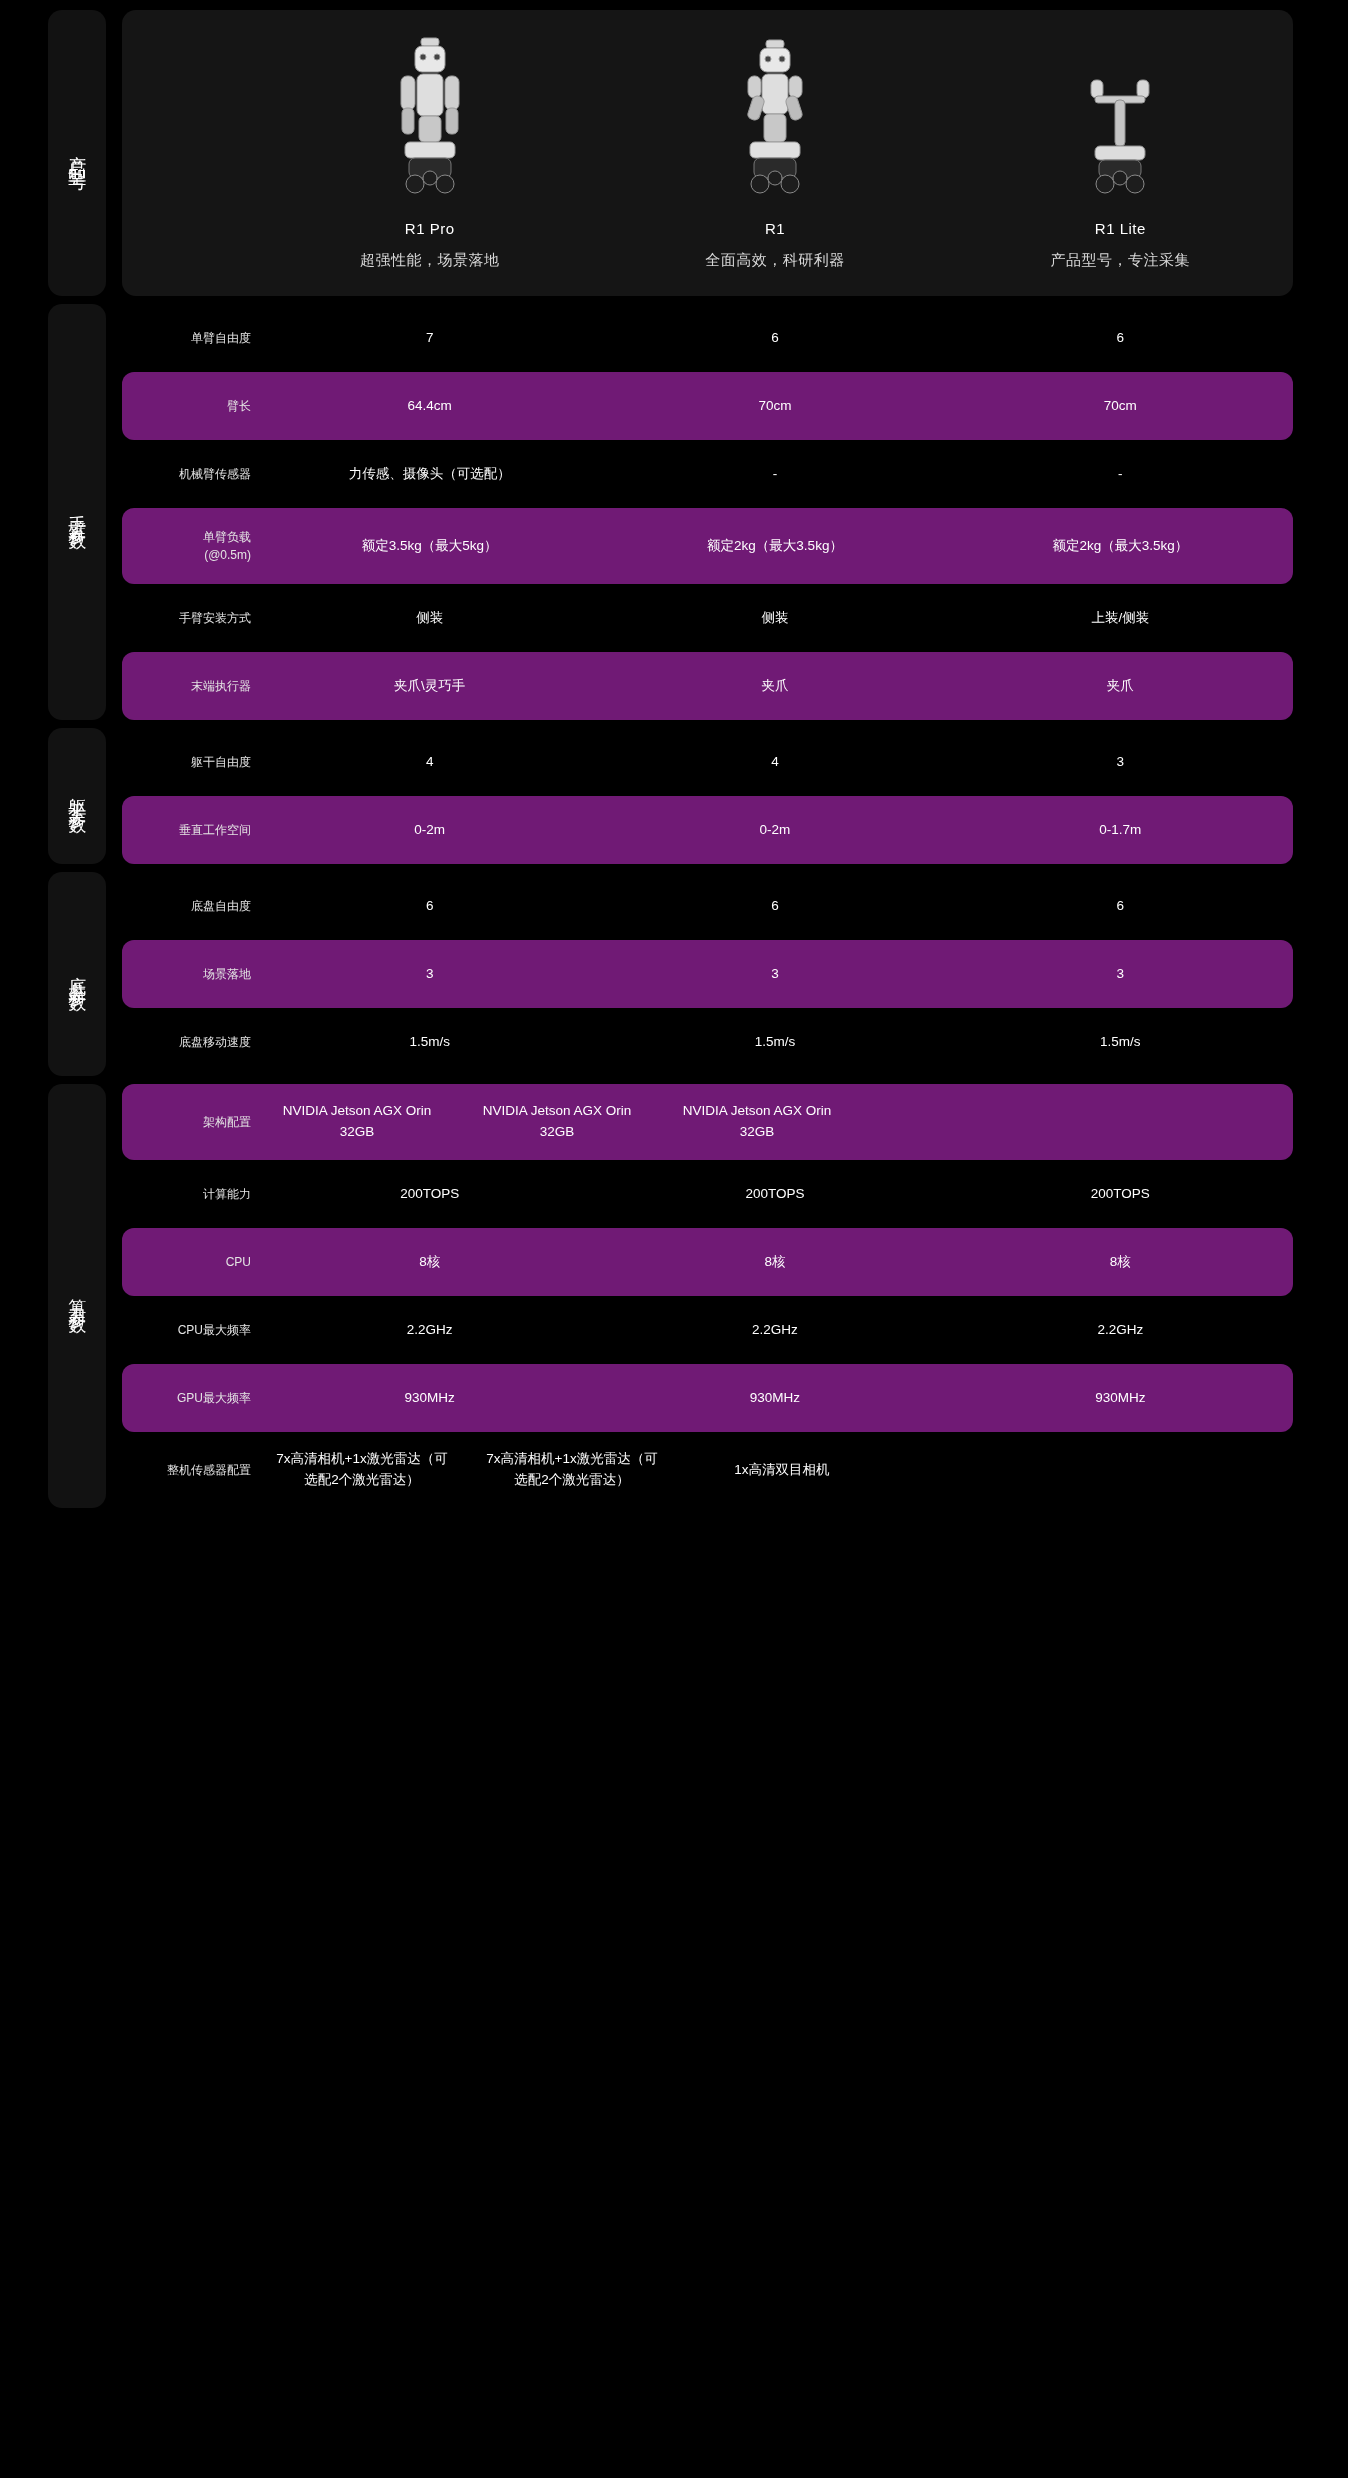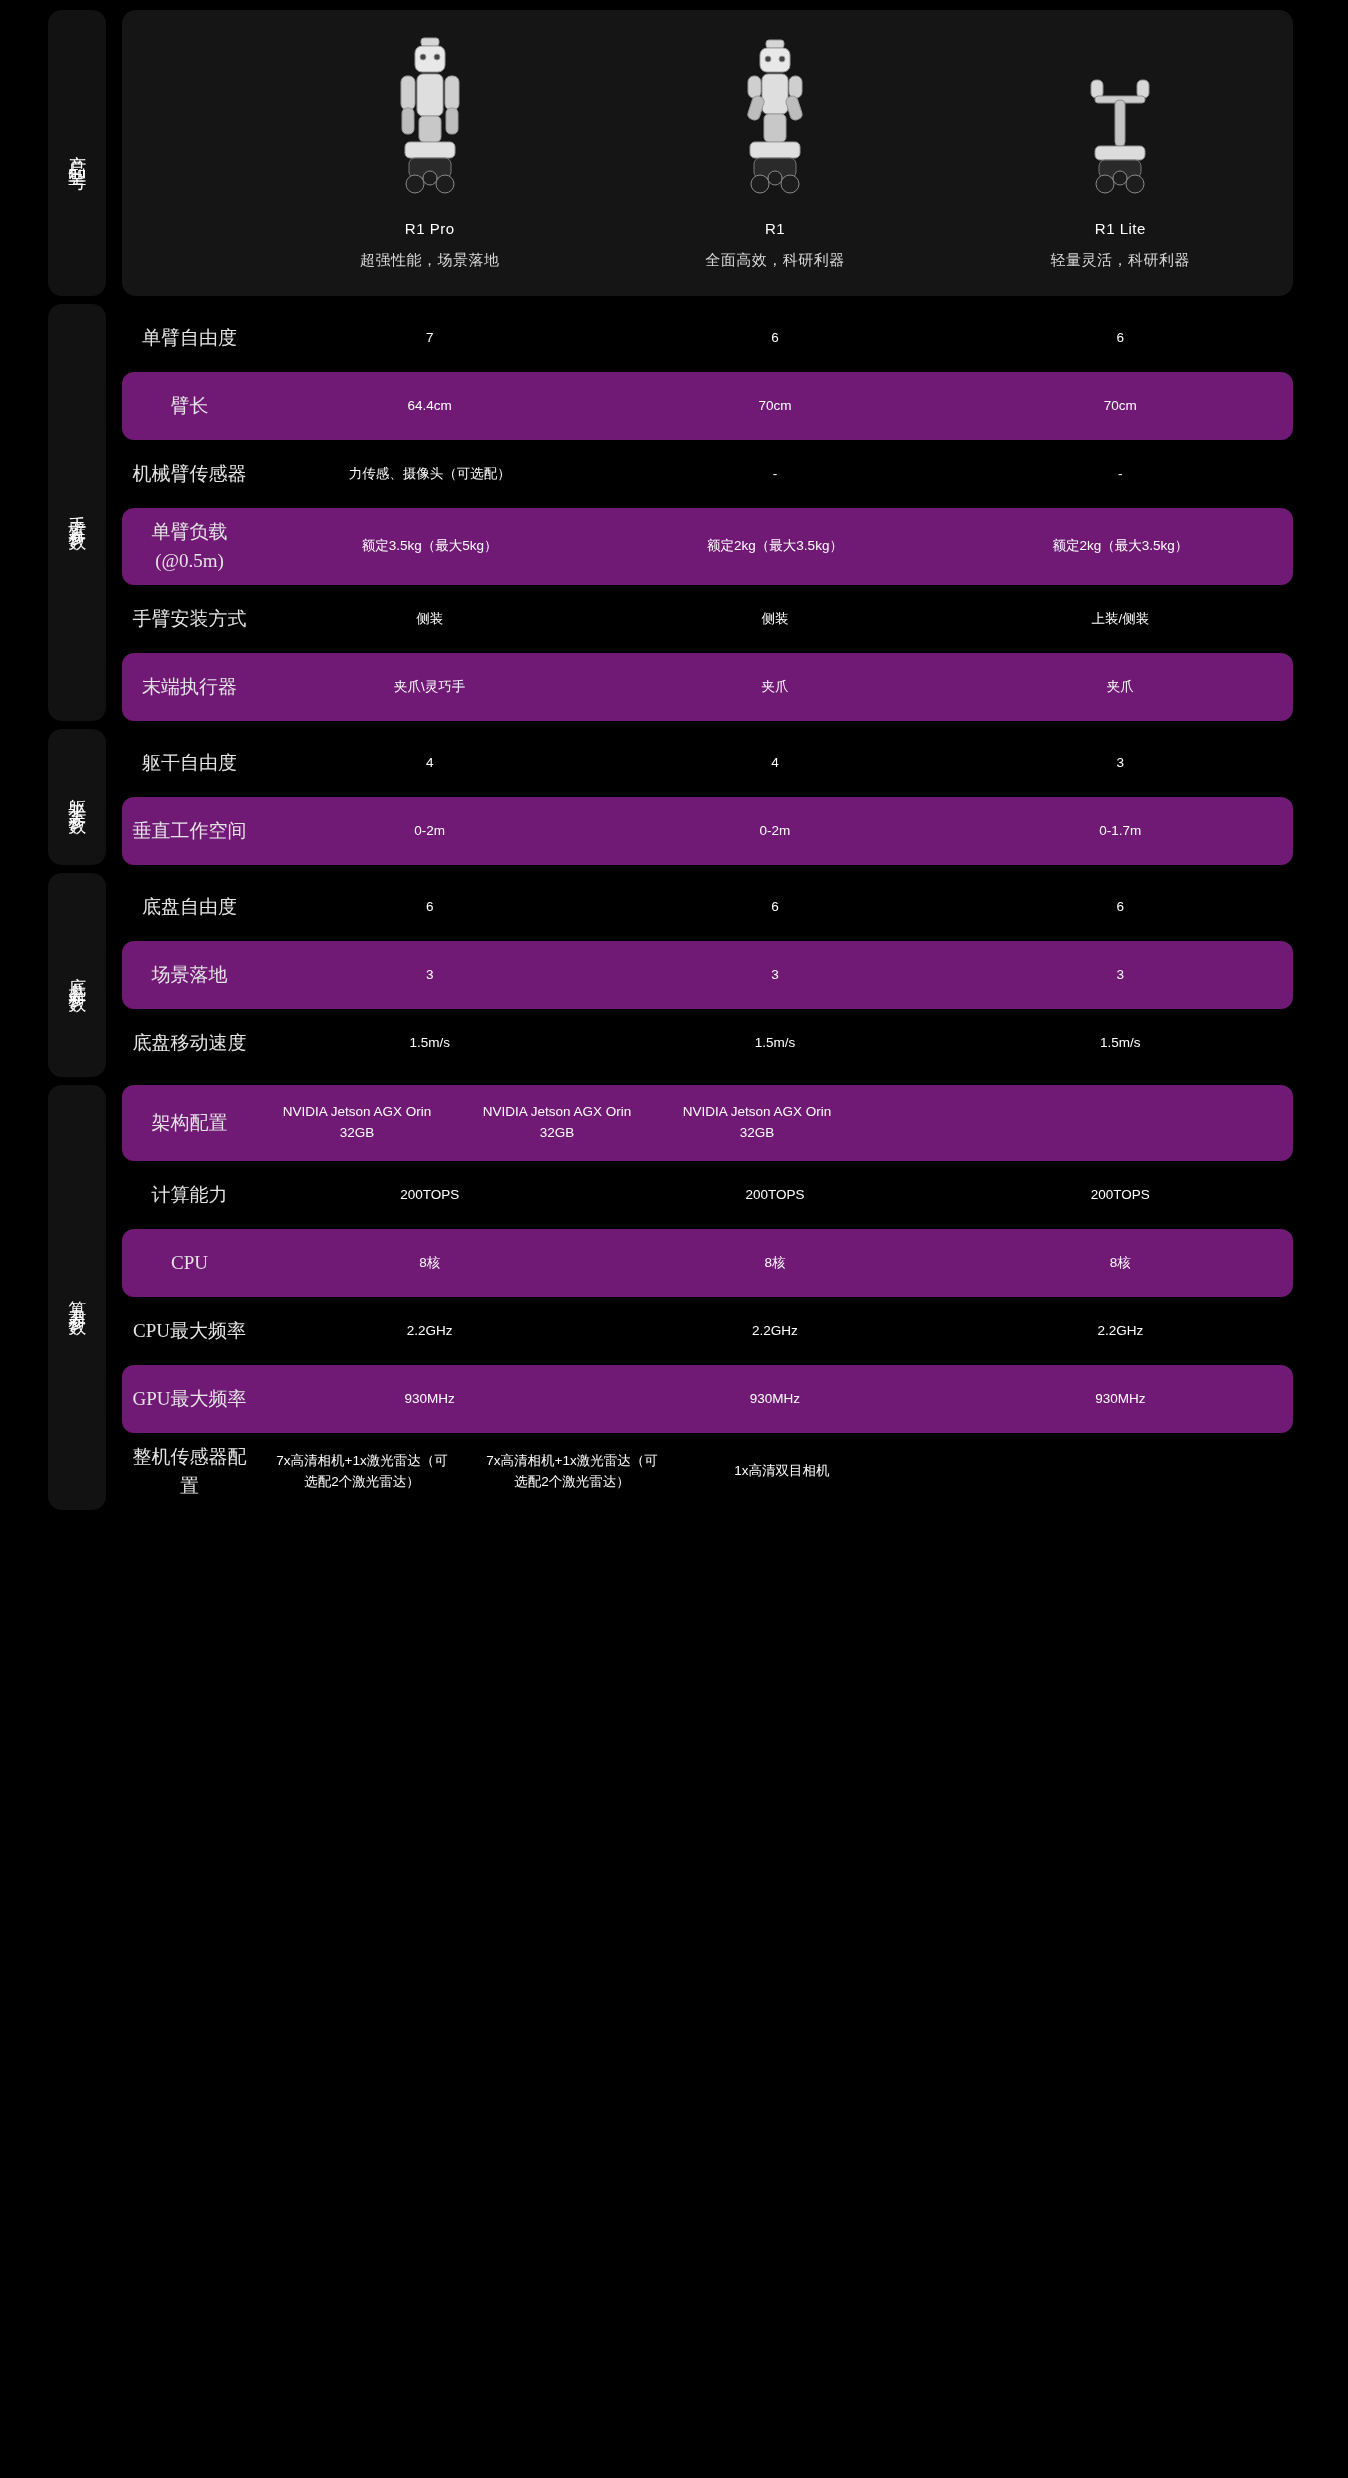--- a/index.html
+++ b/index.html
@@ -96,27 +96,26 @@
     display: flex;
     align-items: center;
     min-height: 68px;
     border-radius: 12px;
   }
   .row.alt {
     background: #701a75;
   }
   .row .label {
     flex: 0 0 135px;
-    text-align: center;
-    font-size: 19px;
+    text-align: right;
+    font-size: 12px;
     color: #e4e4e4;
     line-height: 1.5;
     padding: 10px 6px;
     box-sizing: border-box;
-    font-family: Liberation Serif, serif;
   }
   .row .cell {
     flex: 1 1 0;
     text-align: center;
     font-size: 13.5px;
     color: #ffffff;
     line-height: 1.55;
     padding: 10px 14px;
     box-sizing: border-box;
   }
@@ -200,21 +199,21 @@
                   <rect x="50" y="72" width="10" height="46" rx="4" fill="#c4c4c4"></rect>
                   <rect x="30" y="118" width="50" height="14" rx="5" fill="#dcdcdc"></rect>
                   <rect x="34" y="132" width="42" height="18" rx="6" fill="#2a2a2a" stroke="#777"></rect>
                   <circle cx="40" cy="156" r="9" fill="#1d1d1d" stroke="#8a8a8a"></circle>
                   <circle cx="70" cy="156" r="9" fill="#1d1d1d" stroke="#8a8a8a"></circle>
                   <circle cx="55" cy="150" r="7" fill="#1d1d1d" stroke="#8a8a8a"></circle>
                 </g>
               </svg>
             </div>
             <div class="hero-name">R1 Lite</div>
-            <div class="hero-tag">轻量灵活，科研利器</div>
+            <div class="hero-tag">产品型号，专注采集</div>
           </div>
         </div>
       </div>
     </div>
 
     <div class="group">
       <div class="cat-label">
         <span class="vtext">手臂参数</span>
       </div>
       <div class="rows">

